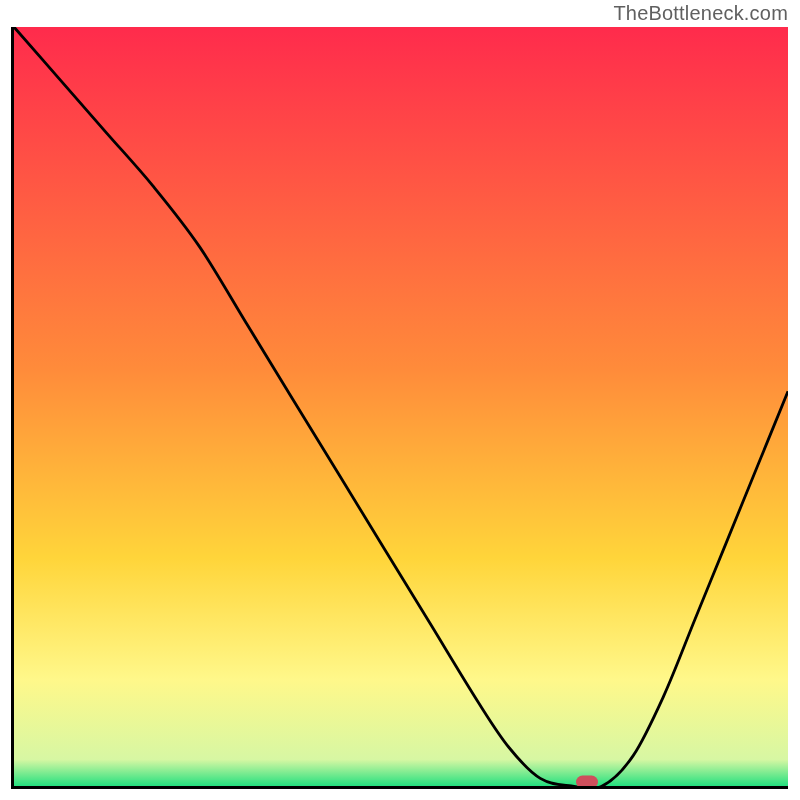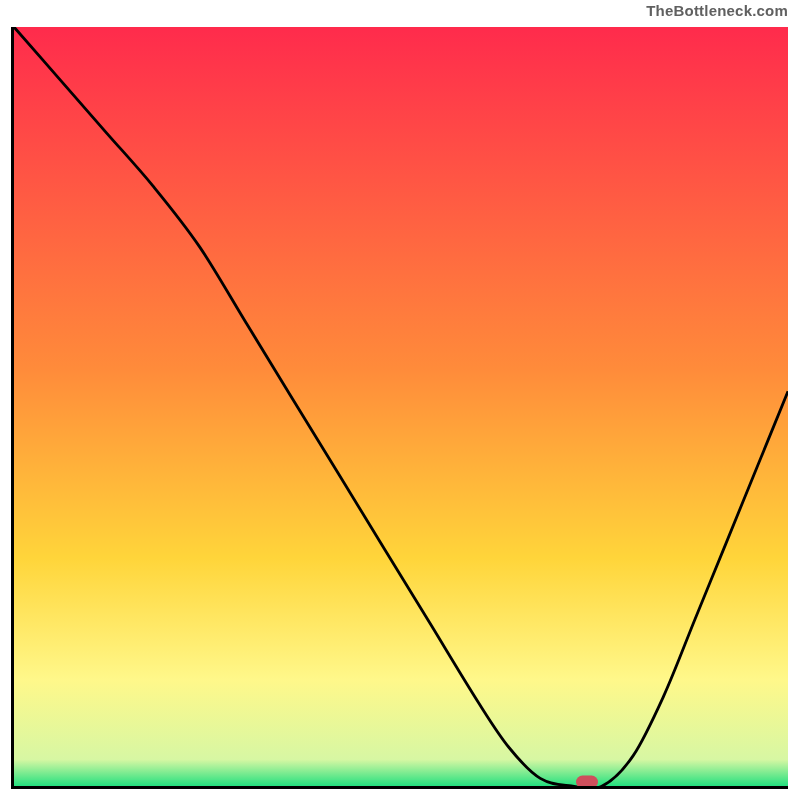--- a/index.html
+++ b/index.html
@@ -8,23 +8,23 @@
     width: 800px;
     height: 800px;
     font-family: Arial, sans-serif;
     position: relative;
     background: #fff;
   }
   .watermark {
     position: absolute;
     top: 2px;
     right: 12px;
-    font-size: 15px;
+    font-size: 20px;
     color: #606060;
-    font-weight: 700;
+    font-weight: 400;
     letter-spacing: 0.2px;
   }
   .plot-frame {
     position: absolute;
     left: 11px;
     top: 27px;
     width: 777px;
     height: 762px;
     border-left: 3px solid #000;
     border-bottom: 3px solid #000;

